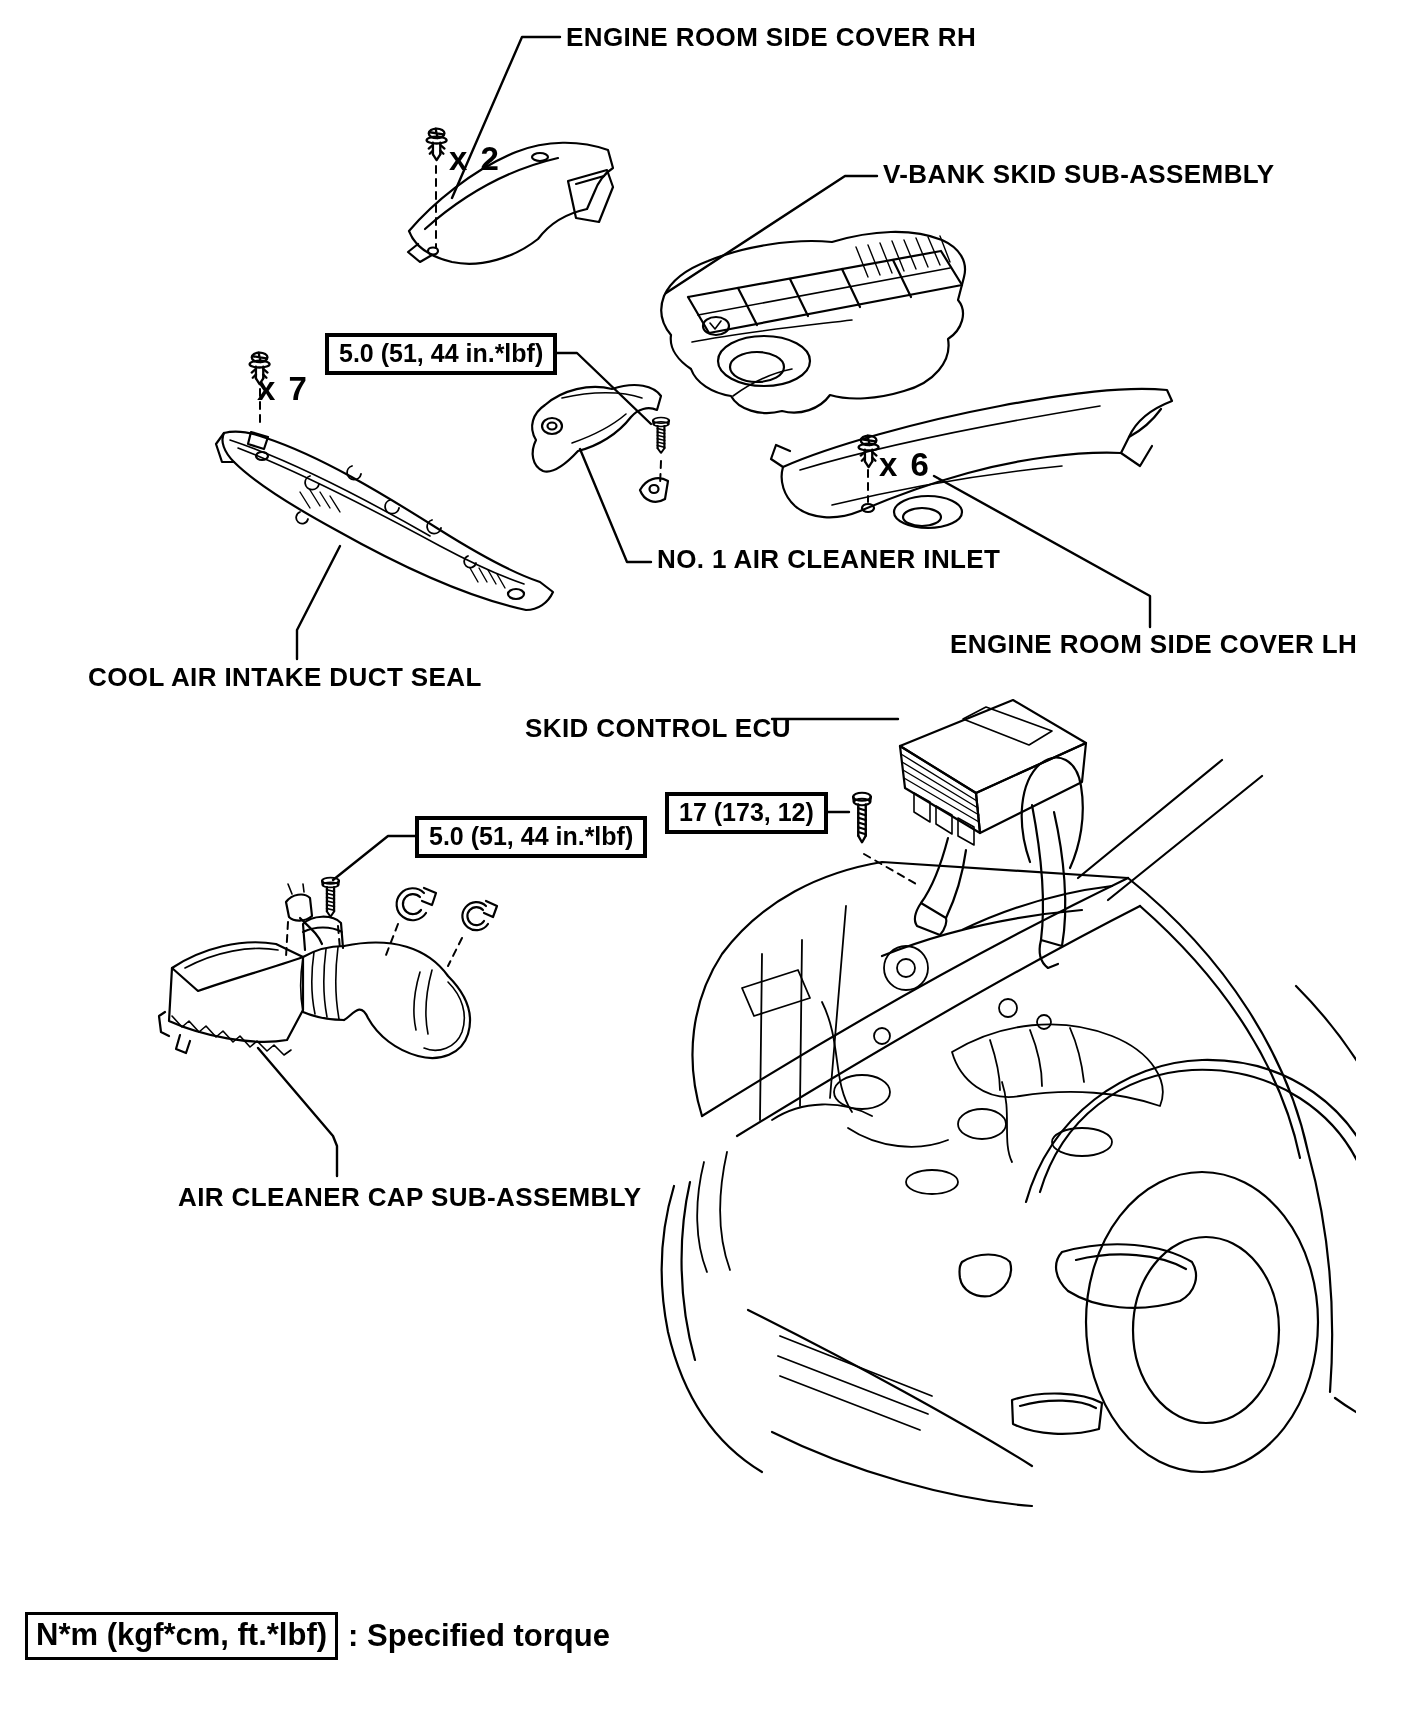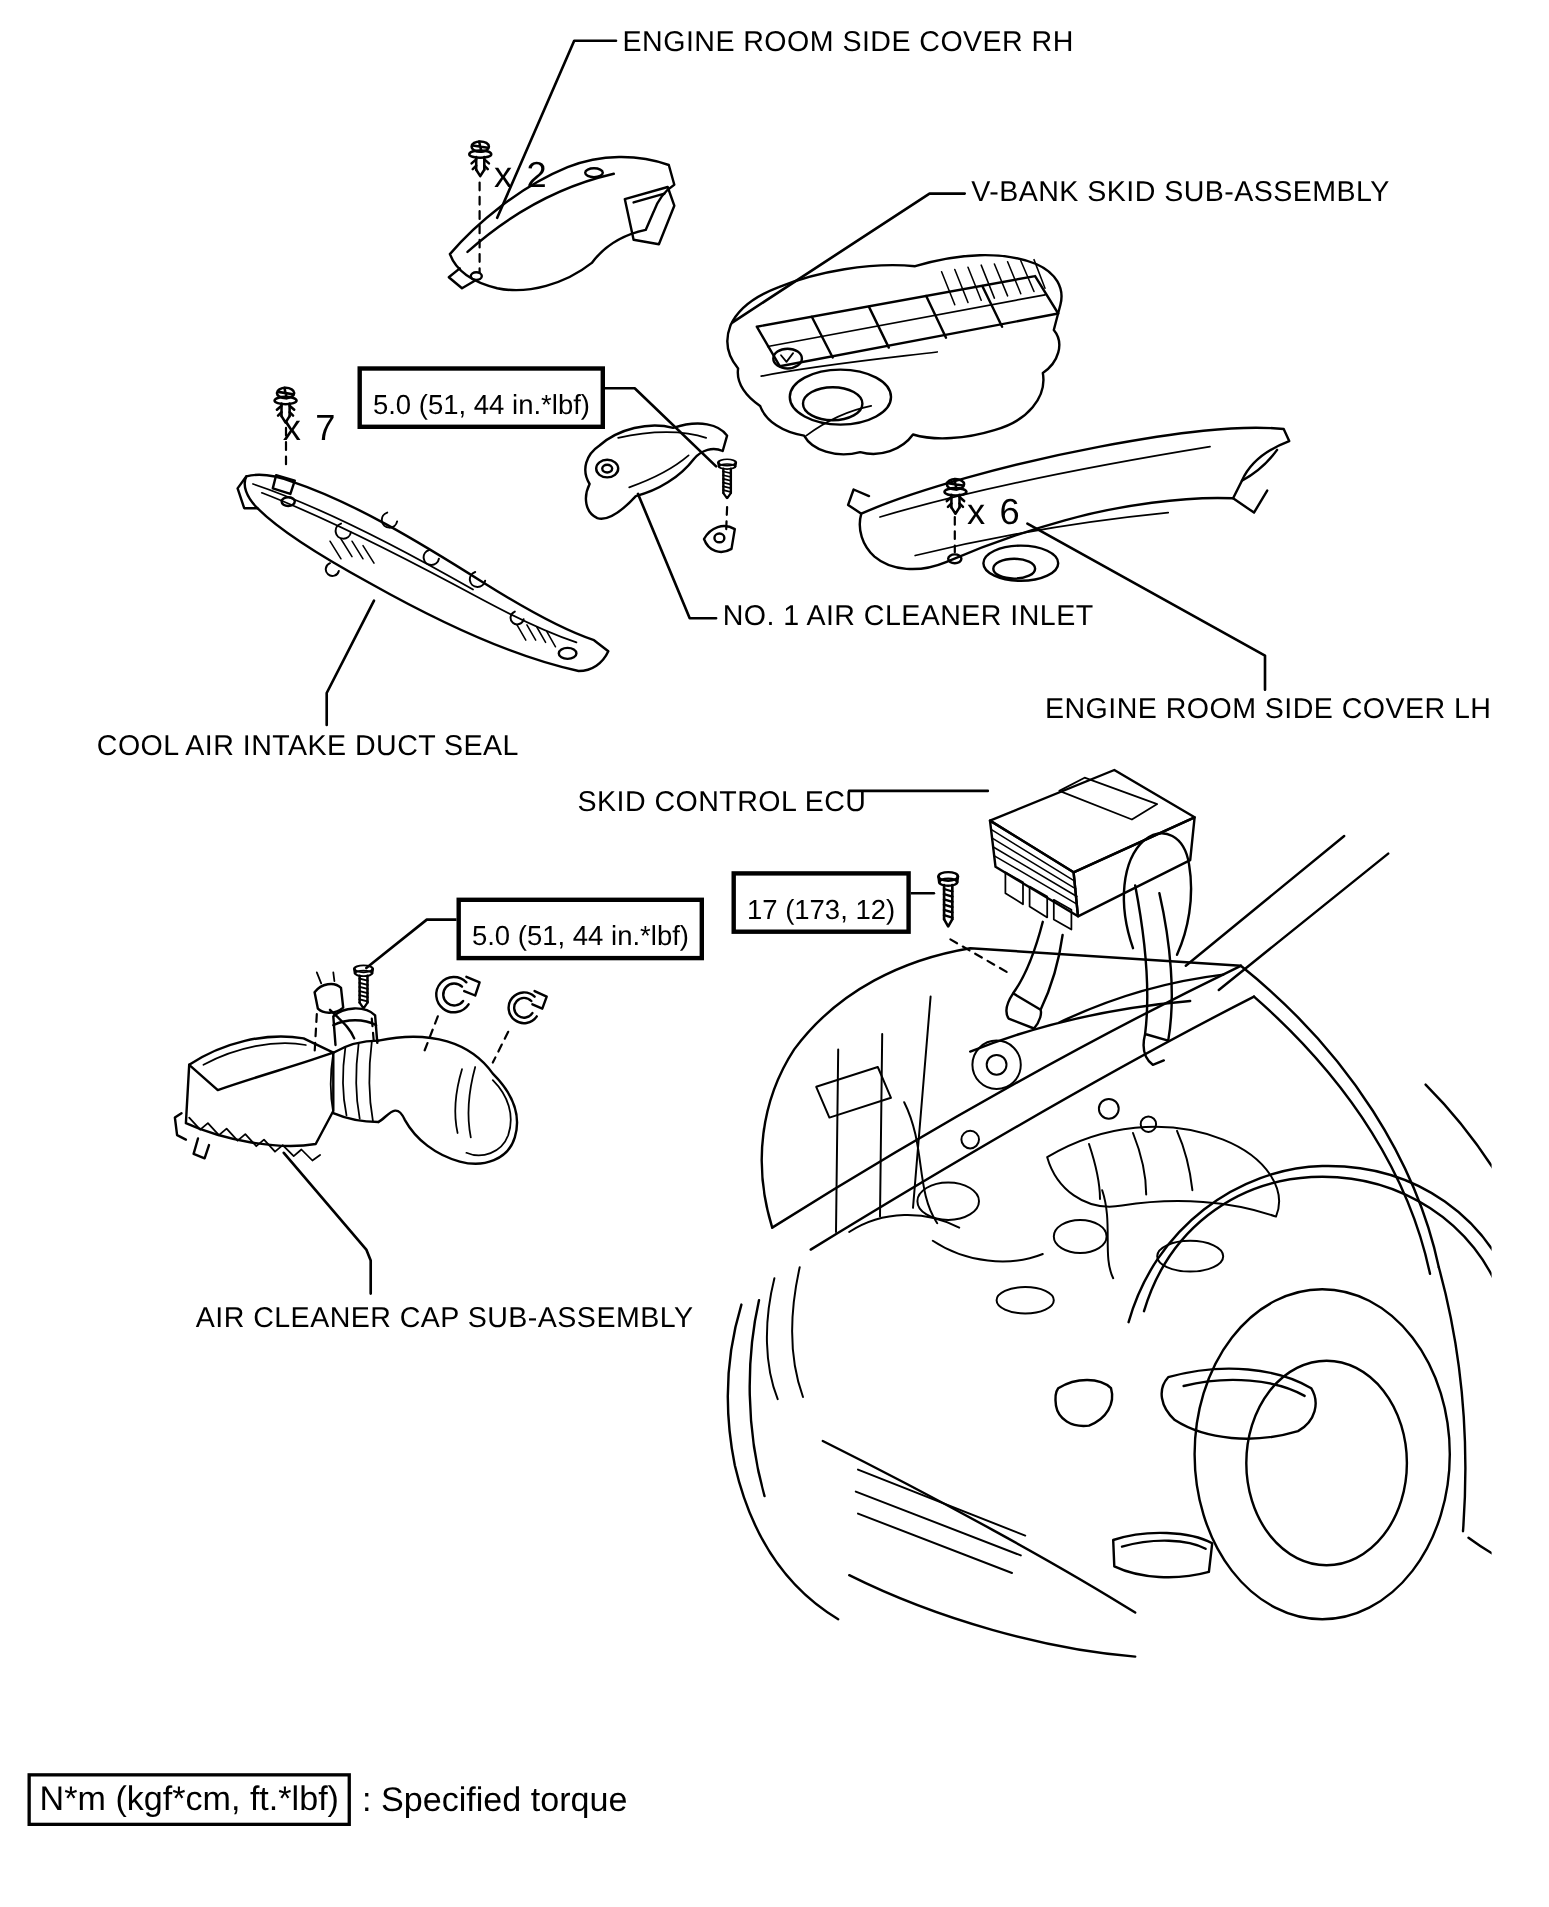--- a/index.html
+++ b/index.html
@@ -1,22 +1,22 @@
 <!DOCTYPE html>
 <html><head>
 <meta charset="utf-8">
 <style>
   html,body{margin:0;padding:0;background:#fff;}
   .stage{position:relative;width:1356px;height:1734px;background:#fff;overflow:hidden;
-         font-family:"Liberation Sans",sans-serif;color:#000;}
+         font-family:"Liberation Sans",sans-serif;color:#000;font-weight:bold;}
   svg.art{position:absolute;left:0;top:0;}
   .lbl{position:absolute;white-space:nowrap;font-size:26px;letter-spacing:.4px;line-height:1.1;}
   .cnt{position:absolute;white-space:nowrap;font-size:33px;letter-spacing:2px;line-height:1;}
   .tq{position:absolute;border:4px solid #000;background:#fff;font-size:25px;
-      padding:18px 10px 5px;white-space:nowrap;line-height:1.05;}
+      padding:3px 10px 5px;white-space:nowrap;line-height:1.05;}
   .legend{position:absolute;left:25px;top:1612px;display:flex;align-items:center;gap:10px;font-size:31px;}
   .legend .bx{border:3px solid #000;padding:2px 8px 4px;white-space:nowrap;background:#fff;}
 </style>
 </head>
 <body>
 
 <div class="stage">
 
   <svg class="art" width="1408" height="1734" viewBox="0 0 1408 1734" fill="none" stroke="#000" stroke-width="2.2" stroke-linecap="round" stroke-linejoin="round">
 

